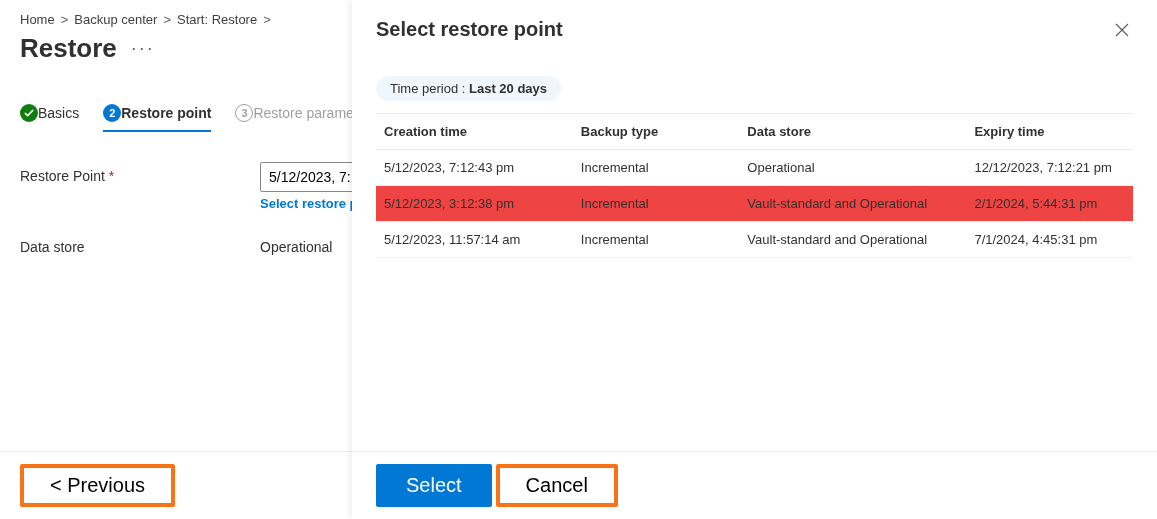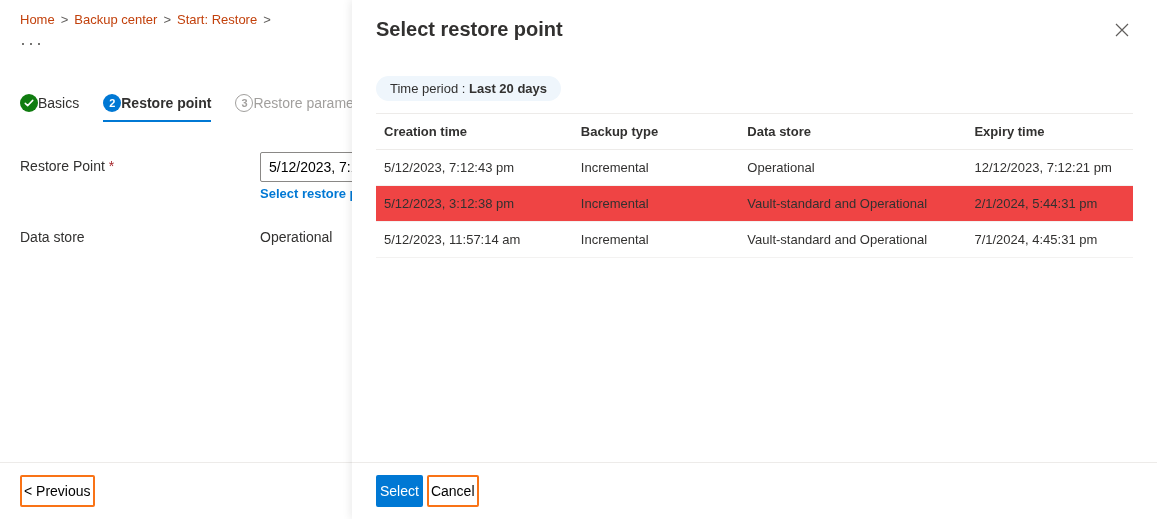--- a/index.html
+++ b/index.html
@@ -27,21 +27,21 @@
       padding: 12px 20px 0 20px;
     }
     .breadcrumb {
       display: flex;
       align-items: center;
       gap: 6px;
       font-size: 13px;
       color: #605e5c;
     }
     .breadcrumb a {
-      color: #c2410c;
+      color: #404040;
       text-decoration: none;
       cursor: pointer;
     }
     .breadcrumb .sep {
       color: #605e5c;
     }
     .page-title-row {
       display: flex;
       align-items: center;
       gap: 14px;
@@ -148,24 +148,24 @@
       left: 0;
       bottom: 0;
       width: 100%;
       border-top: 1px solid #edebe9;
       padding: 12px 20px;
       display: flex;
       gap: 10px;
       background: #fff;
     }
     .btn {
-      padding: 6px 2px;
-      font-size: 14px;
+      padding: 6px 26px;
+      font-size: 20px;
       border-radius: 2px;
-      border: 2px solid #f97316;
+      border: 4px solid #f97316;
       background: #fff;
       cursor: pointer;
       font-family: inherit;
     }
     .btn-primary {
       background: #0078d4;
       border-color: #0078d4;
       color: #fff;
     }
 
@@ -253,20 +253,21 @@
 <div class="underlay">
   <div class="breadcrumb">
     <a>Home</a>
     <span class="sep">&gt;</span>
     <a>Backup center</a>
     <span class="sep">&gt;</span>
     <a>Start: Restore</a>
     <span class="sep">&gt;</span>
   </div>
   <div class="page-title-row">
+    <h1 class="page-title">Restore</h1>
     <span class="ellipsis">···</span>
   </div>
 
   <div class="tabs">
     <div class="tab">
       <span class="step-circle step-done check-icon">
         <svg viewBox="0 0 16 16" fill="none">
             <path d="M3 8.5 L6.2 11.5 L13 4.5" stroke="white" stroke-width="2" stroke-linecap="round" stroke-linejoin="round"></path>
           </svg>
       </span>

